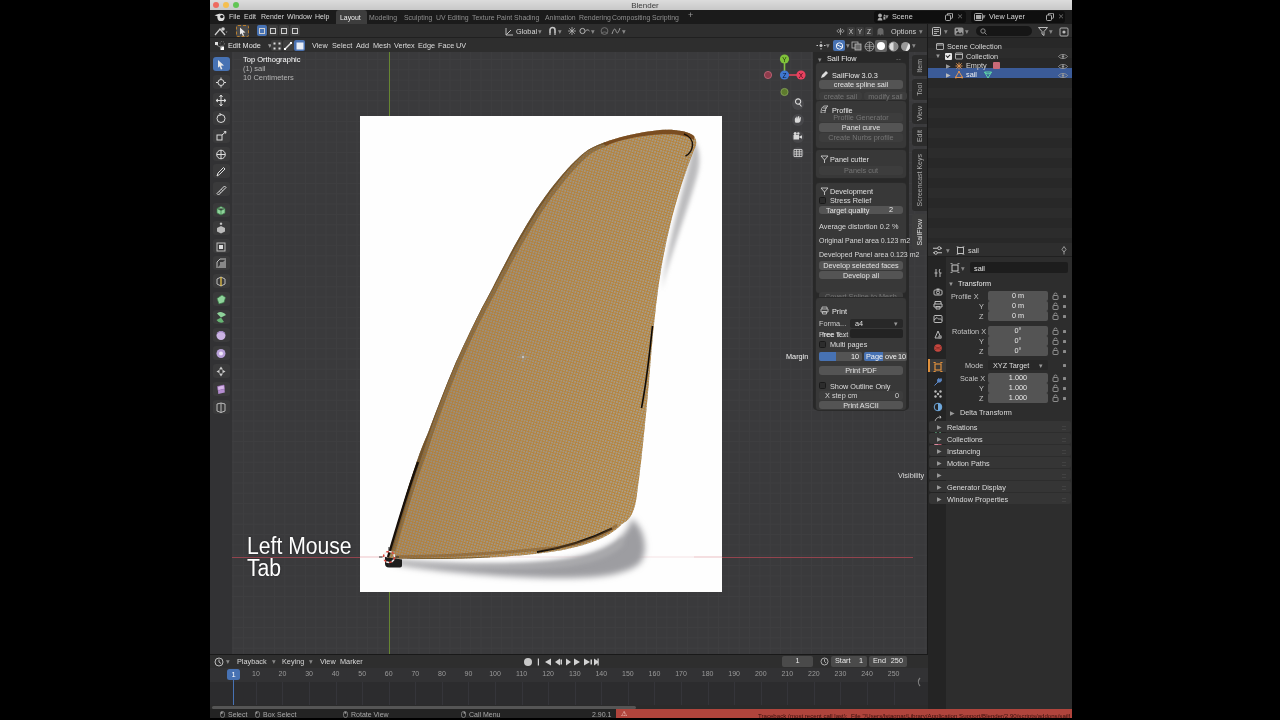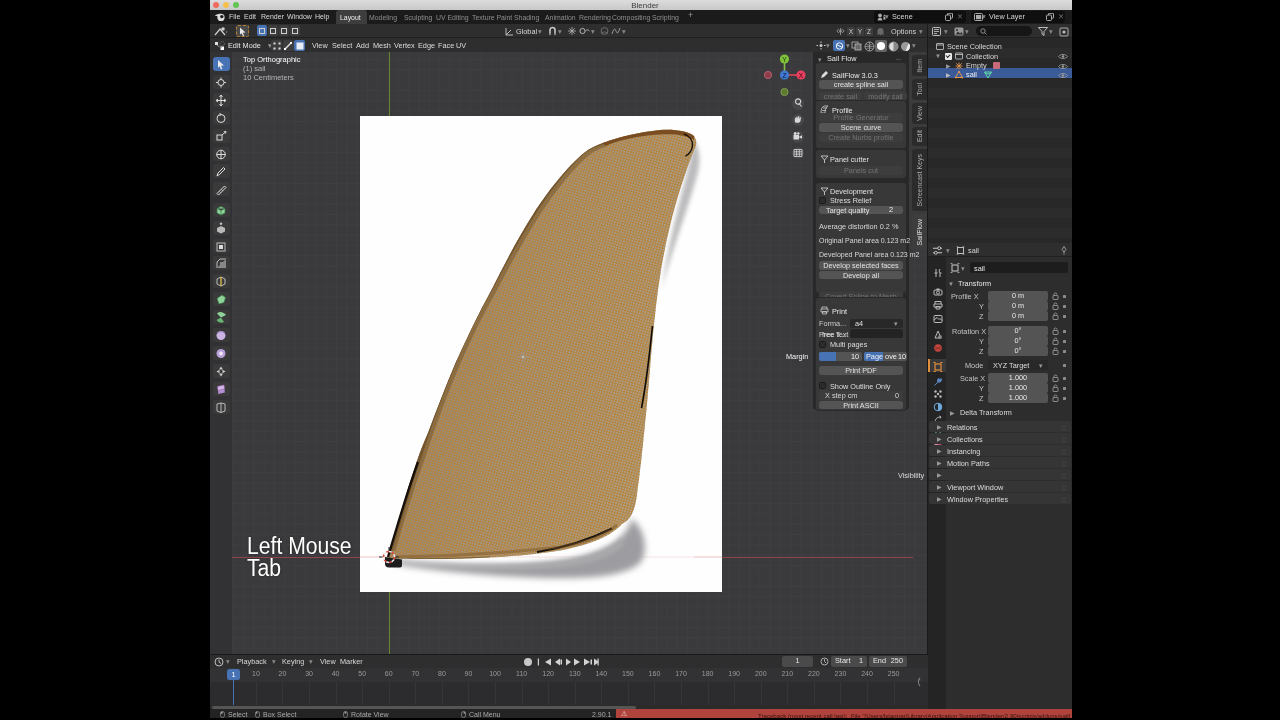--- a/index.html
+++ b/index.html
@@ -382,21 +382,21 @@
       </svg>
 <div class="tx" style="left:622px;top:18.5px;color:#e8e8e8">SailFlow 3.0.3</div>
 <div class="btn" style="left:609px;top:28px;width:84px;height:8.5px">create spline sail</div>
 <div class="dbtn" style="left:609px;top:39.5px;width:43px;height:8.5px">create sail</div>
 <div class="dbtn" style="left:654px;top:39.5px;width:43px;height:8.5px">modify sail</div>
 <svg class="a" style="left:610px;top:53px" width="9" height="9" viewBox="0 0 9 9">
         <path d="M1,8 C1,4 2,2 4,1 L8,1 C6,2 5,4 5,8 Z M2.2,5.5 L6,5.5 M3,3 L7,3" fill="none" stroke="#ccc" stroke-width="0.8"></path>
       </svg>
 <div class="tx" style="left:622px;top:53.5px;color:#e8e8e8">Profile</div>
 <div class="dbtn" style="left:609px;top:61px;width:84px;height:8.5px">Profile Generator</div>
-<div class="btn" style="left:609px;top:71px;width:84px;height:8.5px">Scene curve</div>
+<div class="btn" style="left:609px;top:71px;width:84px;height:8.5px">Panel curve</div>
 <div class="dbtn" style="left:609px;top:81px;width:84px;height:8.5px">Create Nurbs profile</div>
 <div class="a" style="left:606px;top:98px;width:90px;height:28px;background:#383838;border-radius:3px;box-shadow:0 0 0 1px #2a2a2a"></div>
 <svg class="a" style="left:610px;top:103px" width="9" height="9" viewBox="0 0 9 9">
         <path d="M1,1 L8,1 L4.5,5 Z M4.5,5 V8" fill="none" stroke="#ccc" stroke-width="0.9"></path>
       </svg>
 <div class="tx" style="left:620px;top:103px;color:#e0e0e0">Panel cutter</div>
 <div class="dbtn" style="left:609px;top:114px;width:84px;height:8.5px">Panels cut</div>
 <div class="a" style="left:606px;top:131px;width:90px;height:110px;background:#383838;border-radius:3px;box-shadow:0 0 0 1px #2a2a2a"></div>
 <svg class="a" style="left:610px;top:135px" width="9" height="9" viewBox="0 0 9 9">
         <path d="M1,1 L8,1 L4.5,5 Z M4.5,5 V8" fill="none" stroke="#ccc" stroke-width="0.9"></path>
@@ -712,21 +712,21 @@
 <div class="a" style="left:929px;top:457px;width:142px;height:11px;background:#353535;border-radius:2px"></div>
 <div class="tx" style="left:937px;top:459px;color:#999;font-size:6px">▶</div>
 <div class="tx" style="left:947px;top:458.5px;color:#dcdcdc">Motion Paths</div>
 <div class="tx" style="left:1062px;top:458.5px;color:#666">::</div>
 <div class="a" style="left:929px;top:469px;width:142px;height:11px;background:#353535;border-radius:2px"></div>
 <div class="tx" style="left:937px;top:471px;color:#999;font-size:6px">▶</div>
 <div class="tx" style="left:898px;top:470.5px;color:#dcdcdc">Visibility</div>
 <div class="tx" style="left:1062px;top:470.5px;color:#666">::</div>
 <div class="a" style="left:929px;top:481px;width:142px;height:11px;background:#353535;border-radius:2px"></div>
 <div class="tx" style="left:937px;top:483px;color:#999;font-size:6px">▶</div>
-<div class="tx" style="left:947px;top:482.5px;color:#dcdcdc">Viewport Window</div>
+<div class="tx" style="left:947px;top:482.5px;color:#dcdcdc">Generator Display</div>
 <div class="tx" style="left:1062px;top:482.5px;color:#666">::</div>
 <div class="a" style="left:929px;top:493px;width:142px;height:11px;background:#353535;border-radius:2px"></div>
 <div class="tx" style="left:937px;top:495px;color:#999;font-size:6px">▶</div>
 <div class="tx" style="left:947px;top:494.5px;color:#dcdcdc">Window Properties</div>
 <div class="tx" style="left:1062px;top:494.5px;color:#666">::</div>
 <div class="a" style="left:210px;top:654px;width:718px;height:55px;background:#2b2b2b;border-top:1px solid #191919"></div>
 <div class="a" style="left:210px;top:655px;width:718px;height:13px;background:#2e2e2e"></div>
 <svg class="a" style="left:214px;top:657px" width="10" height="10" viewBox="0 0 10 10">
     <circle cx="5" cy="5" r="4" fill="none" stroke="#ccc" stroke-width="0.9"></circle>
     <path d="M5,2.5 V5 L7,6.5" stroke="#ccc" stroke-width="0.9" fill="none"></path>

